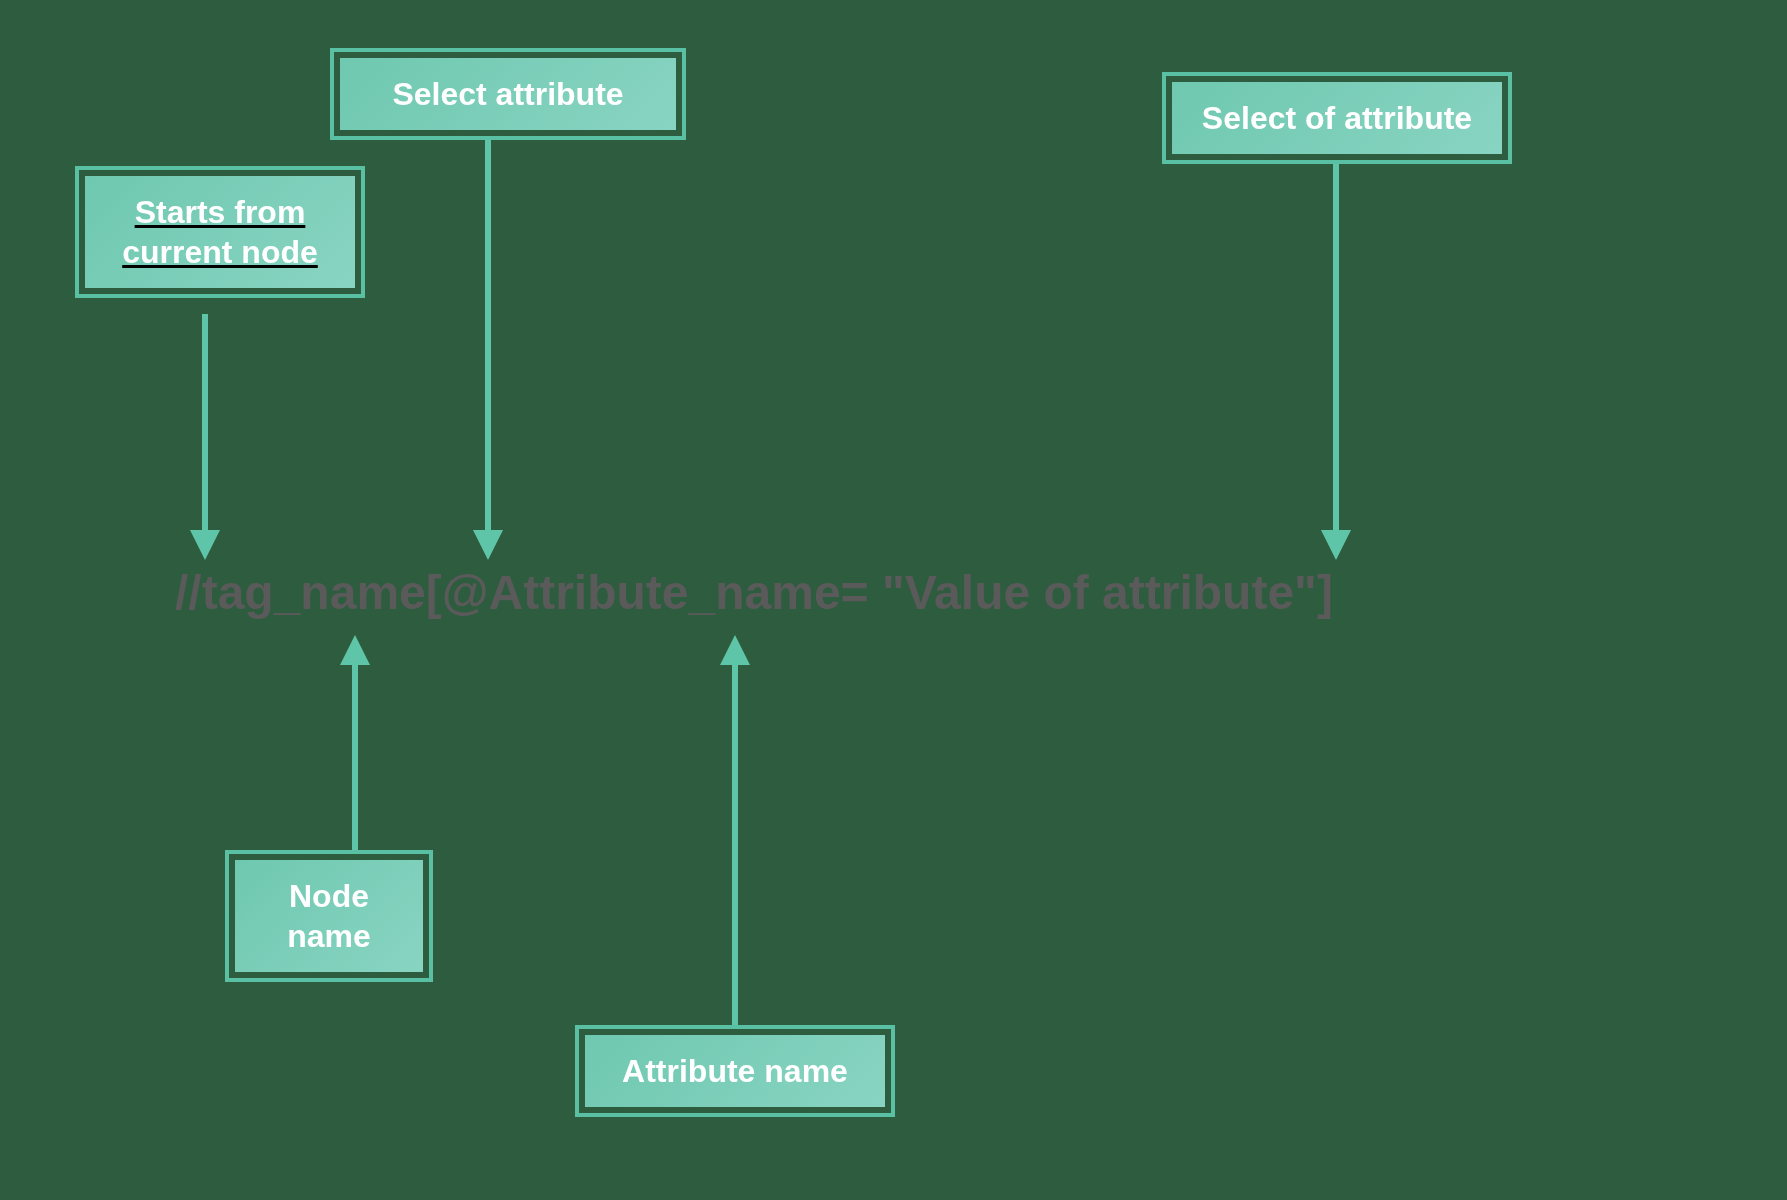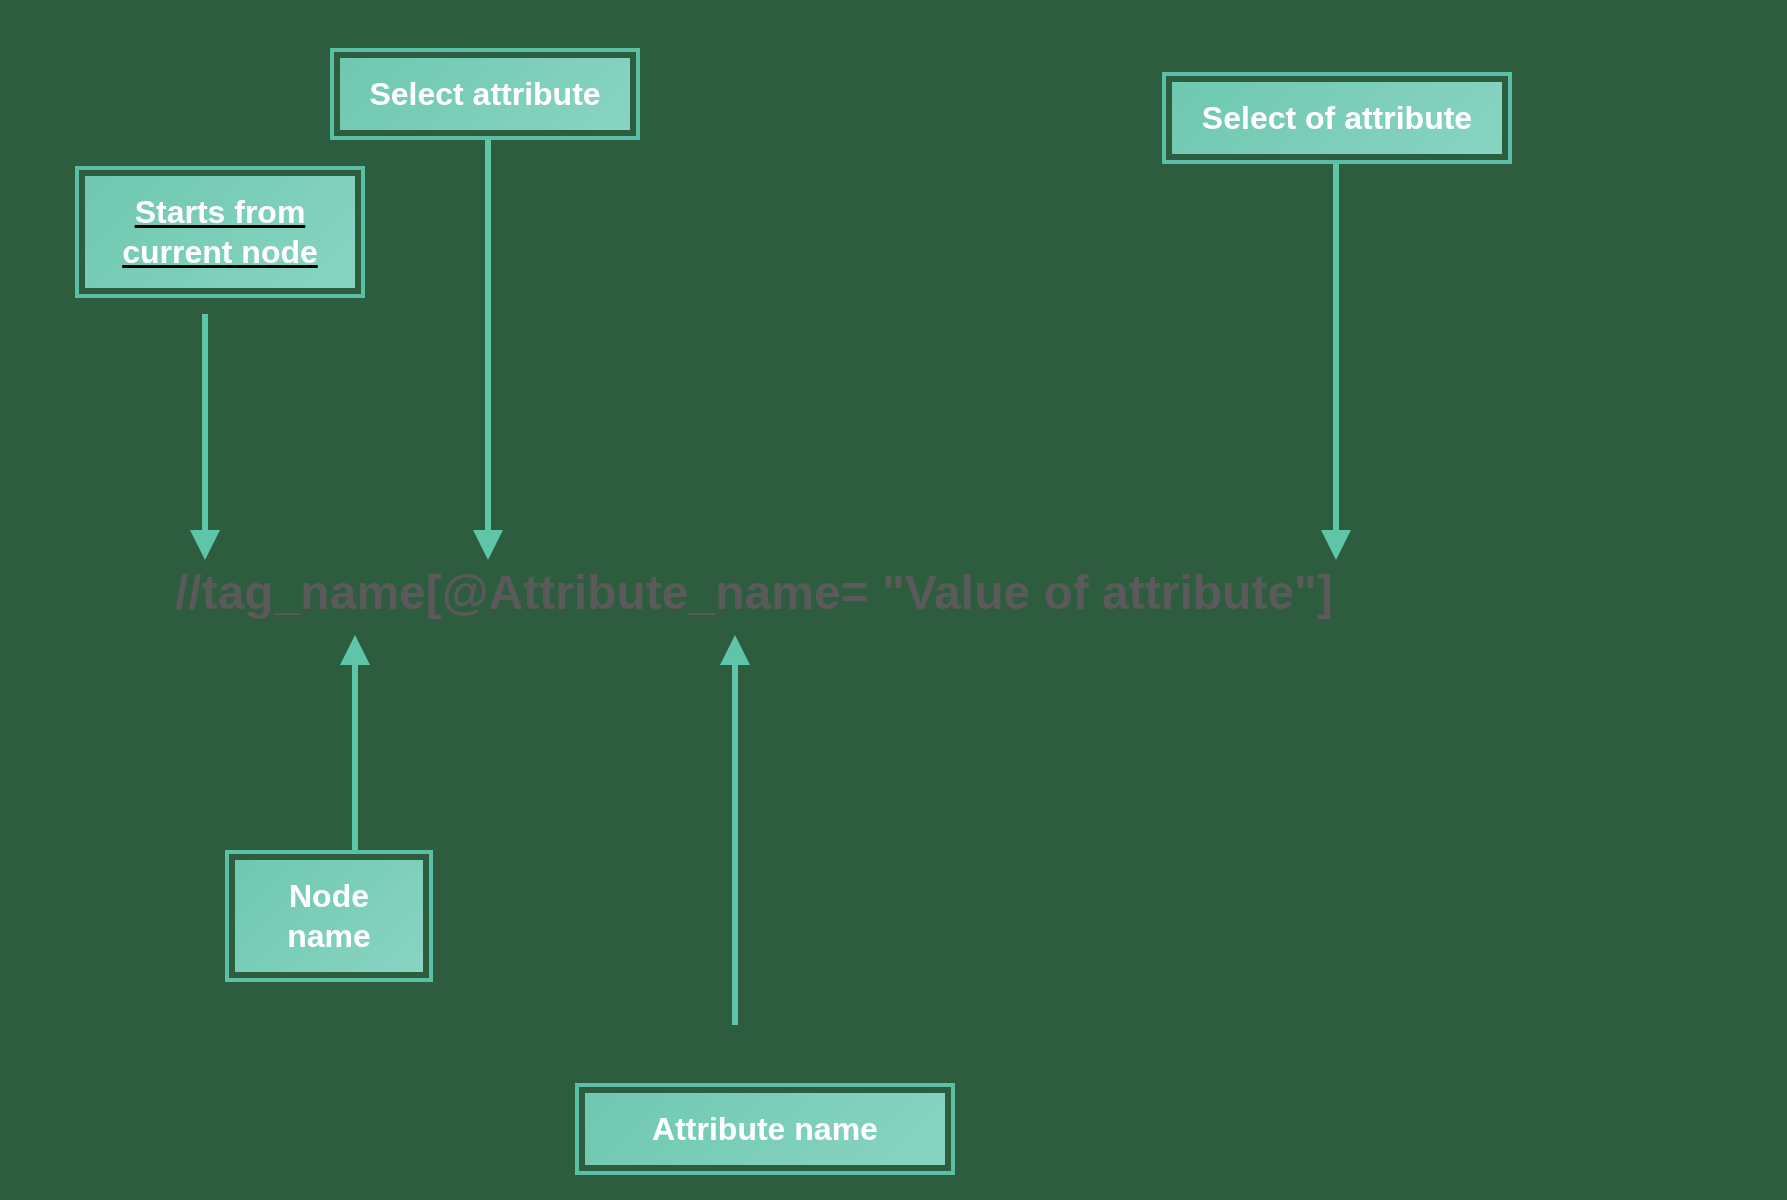--- a/index.html
+++ b/index.html
@@ -49,39 +49,39 @@
 </head>
 <body>
 
 <div class="label-box" style="left:75px; top:166px; width:290px;text-decoration:underline;">
   <div class="label-box-inner">
     <span class="label-text">Starts from
 current node</span>
   </div>
 </div>
 
-<div class="label-box" style="left:330px; top:48px; width:310px;">
+<div class="label-box" style="left:330px; top:48px; width:356px;">
   <div class="label-box-inner">
     <span class="label-text">Select attribute</span>
   </div>
 </div>
 
 <div class="label-box" style="left:1162px; top:72px; width:350px;">
   <div class="label-box-inner">
     <span class="label-text">Select of attribute</span>
   </div>
 </div>
 
 <div class="label-box" style="left:225px; top:850px; width:208px;">
   <div class="label-box-inner">
     <span class="label-text">Node name</span>
   </div>
 </div>
 
-<div class="label-box" style="left:575px; top:1083px; width:380px;">
+<div class="label-box" style="left:575px; top:1025px; width:320px;">
   <div class="label-box-inner">
     <span class="label-text">Attribute name</span>
   </div>
 </div>
 
 <div class="xpath-text" style="left:175px; top:565px;">//tag_name[@Attribute_name= "Value of attribute"]</div>
 
 <svg class="arrow" style="left:0; top:0; width:1787px; height:1200px;">
   <defs>
     <marker id="arrowhead-down" markerWidth="10" markerHeight="10" refX="5" refY="8" orient="auto">

